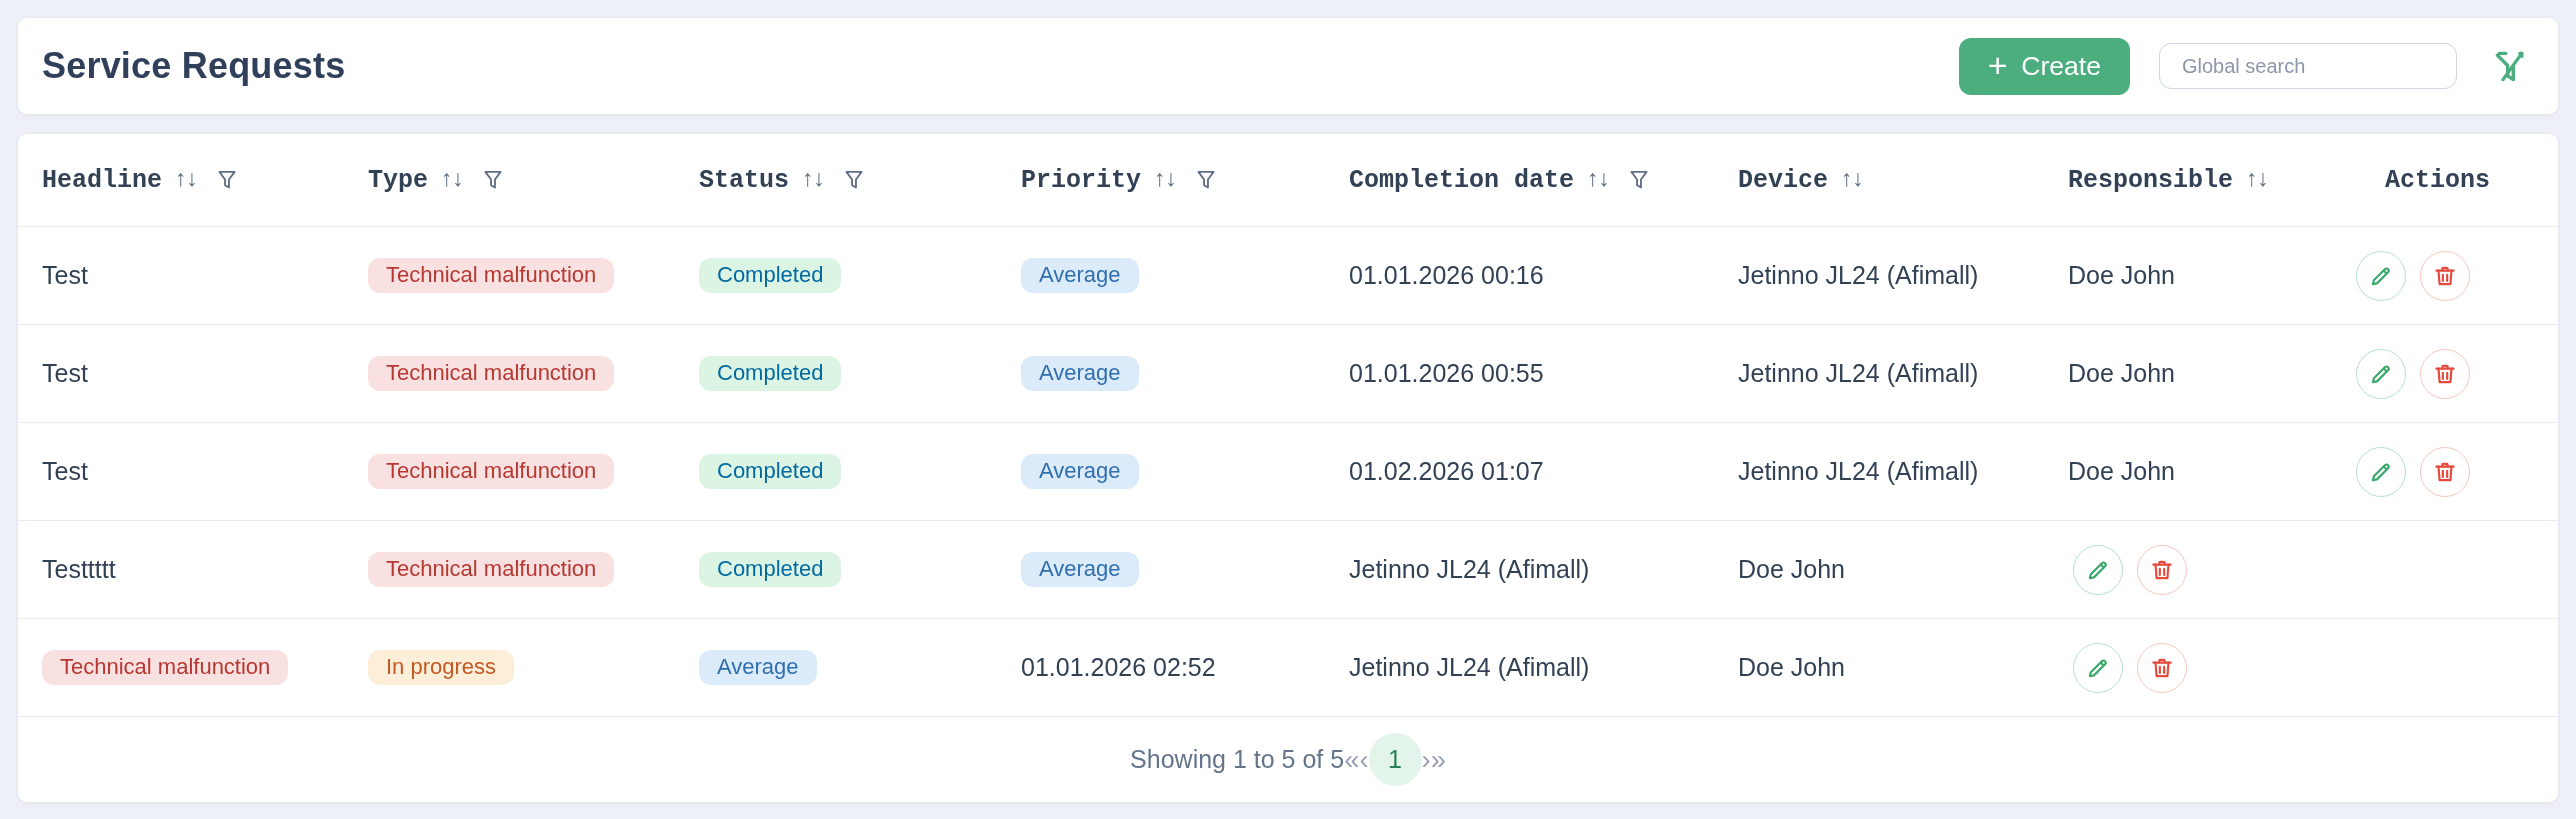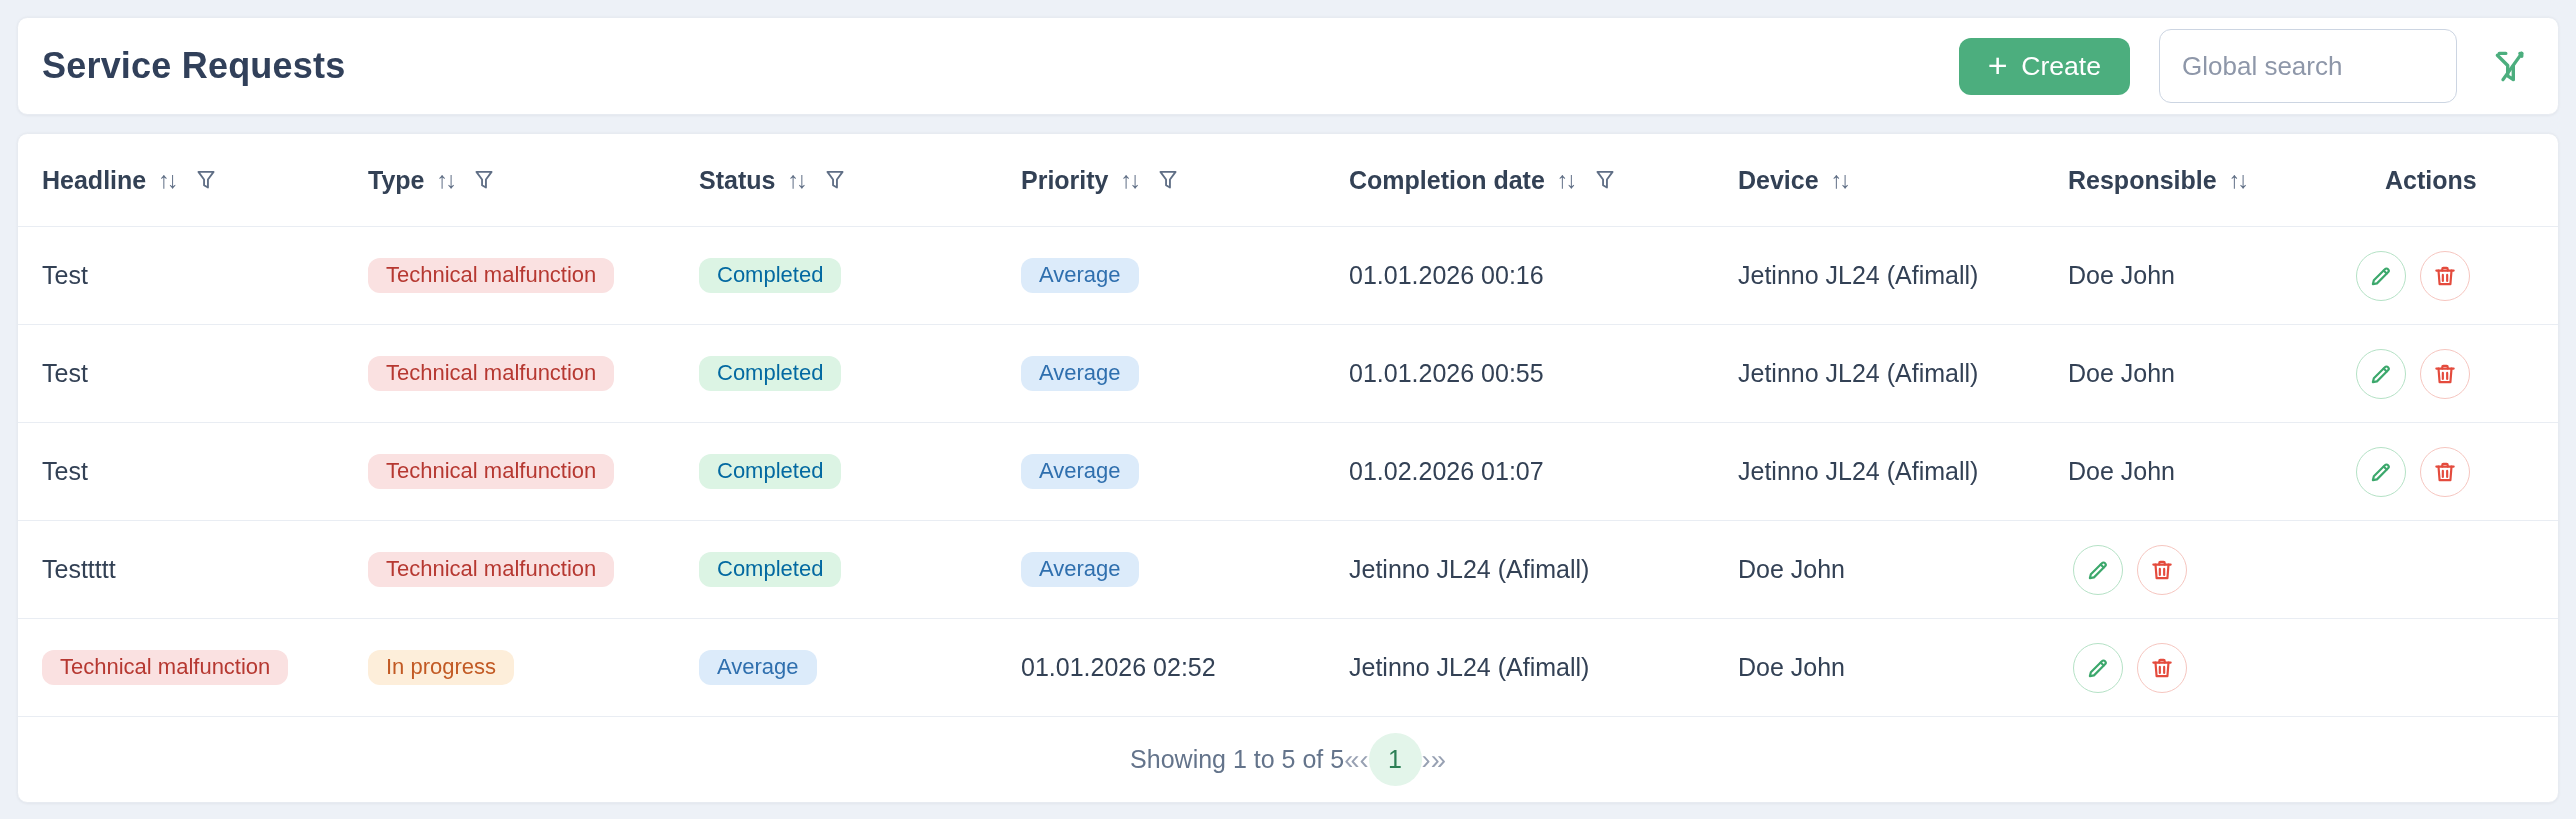--- a/index.html
+++ b/index.html
@@ -32,40 +32,40 @@
     display:flex; align-items:center; gap:13.7px;
     background:#4cae7e; color:#ffffff;
     border:none; border-radius:12px;
     height:57px; padding:0 29px;
     font-size:26.6px; font-weight:500;
     font-family:"Liberation Sans", sans-serif;
     cursor:pointer;
   }
   .create-btn .plus { font-size:34px; font-weight:300; line-height:1; margin-top:-2.6px; }
   .search-input {
-    width:298px; height:74px;
+    width:298px; height:46px;
     border:1.7px solid #ccd5e2; border-radius:12px;
-    font-size:26px; color:#334155;
+    font-size:20px; color:#334155;
     padding:0 22px;
     font-family:"Liberation Sans", sans-serif;
     outline:none; background:#fff;
   }
   .search-input::placeholder { color:#8e97a9; }
   .filter-clear { width:48px; height:48px; display:flex; align-items:center; justify-content:center; cursor:pointer; }
 
   
   .table-card { top:133px; bottom:17px; display:flex; flex-direction:column; }
   .tgrid {
     display:grid;
     grid-template-columns:326px 331px 322px 328px 389px 330px 283px 1fr;
     align-items:center;
     padding:0 24px;
     border-bottom:0.9px solid #e9edf3;
   }
-  .thead { height:93px; }
+  .thead { height:93px;font-family:Liberation Mono, monospace; }
   .th { display:flex; align-items:center; gap:12px; font-size:25px; font-weight:600; color:#334155; }
   .sort-icon { font-size:23px; color:#5f6e85; letter-spacing:-2.6px; cursor:pointer; user-select:none; }
   .funnel { cursor:pointer; margin-left:5.1px; display:flex; }
   .trow { height:98px; }
   .td { font-size:25px; color:#334155; }
   .badge {
     display:inline-block;
     padding:4px 18px;
     border-radius:12px;
     font-size:22px; font-weight:400;

